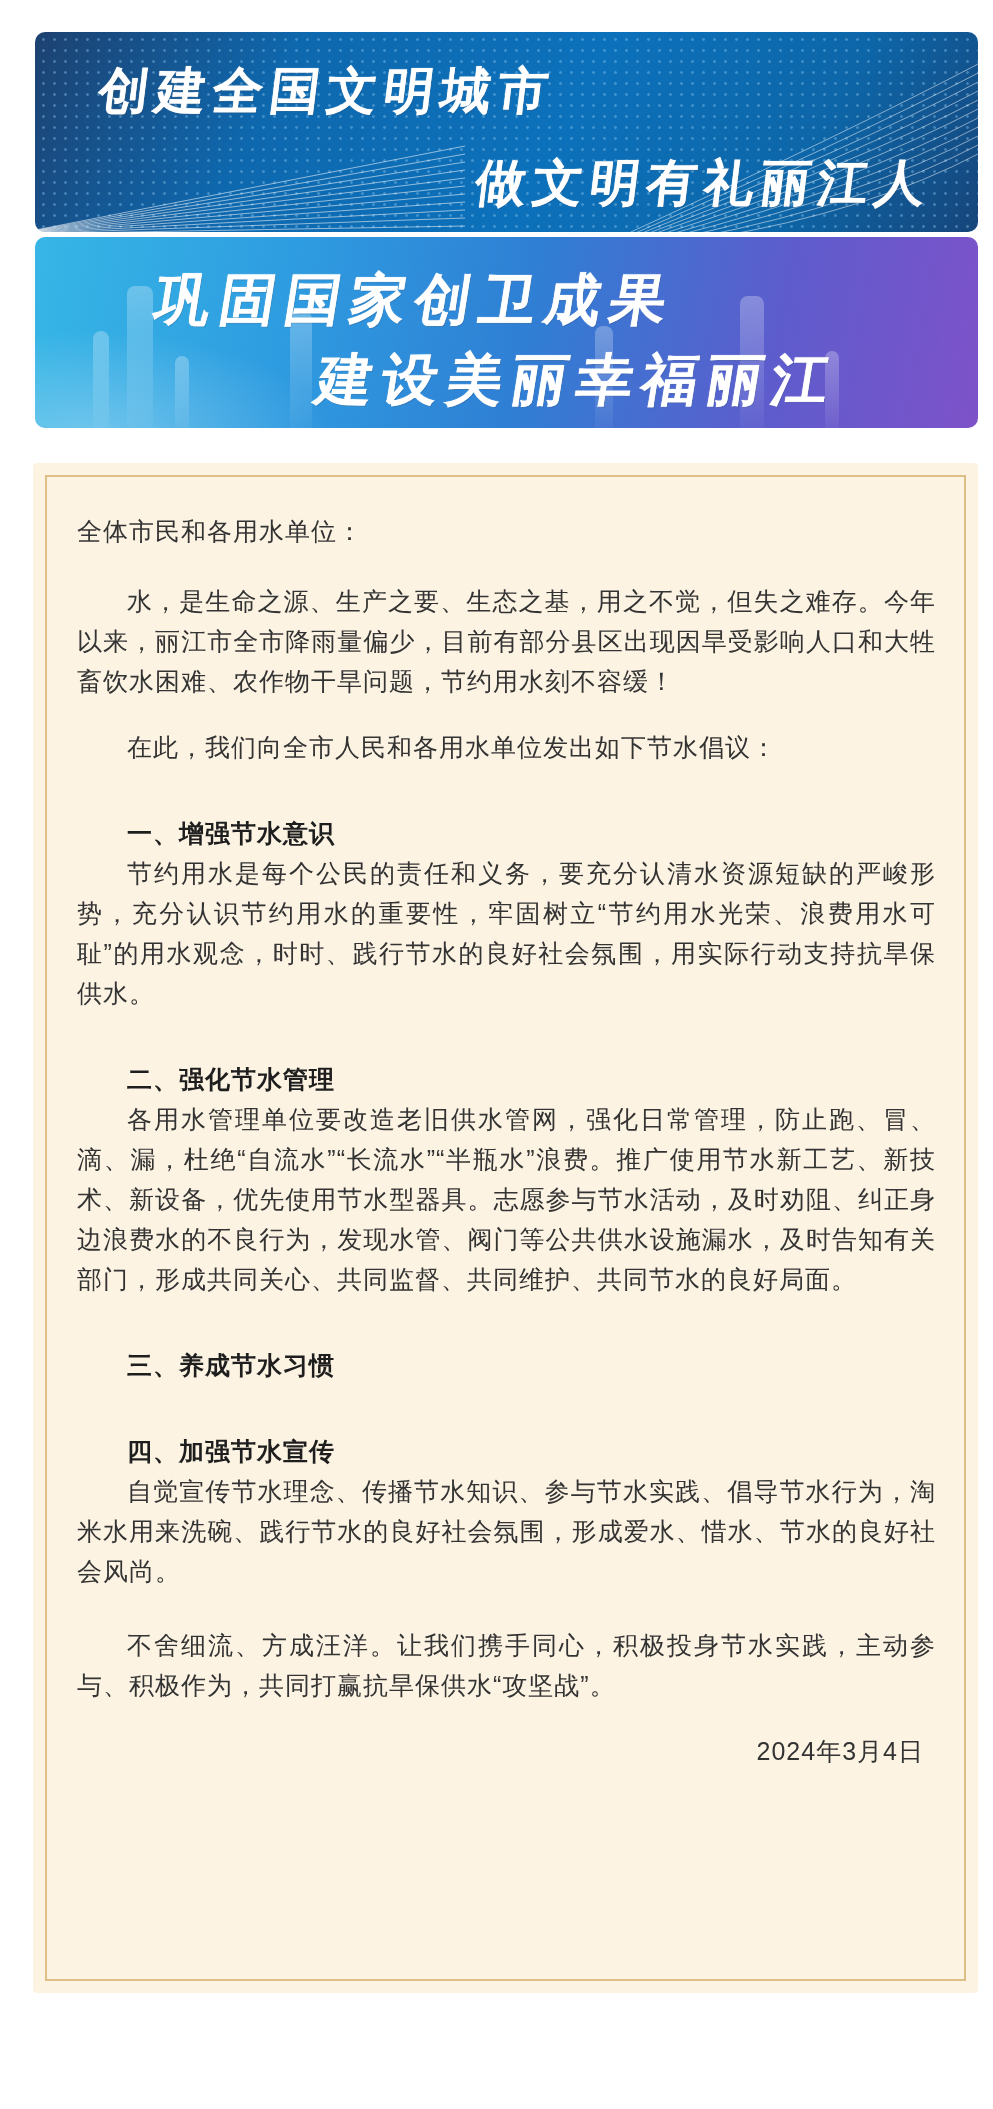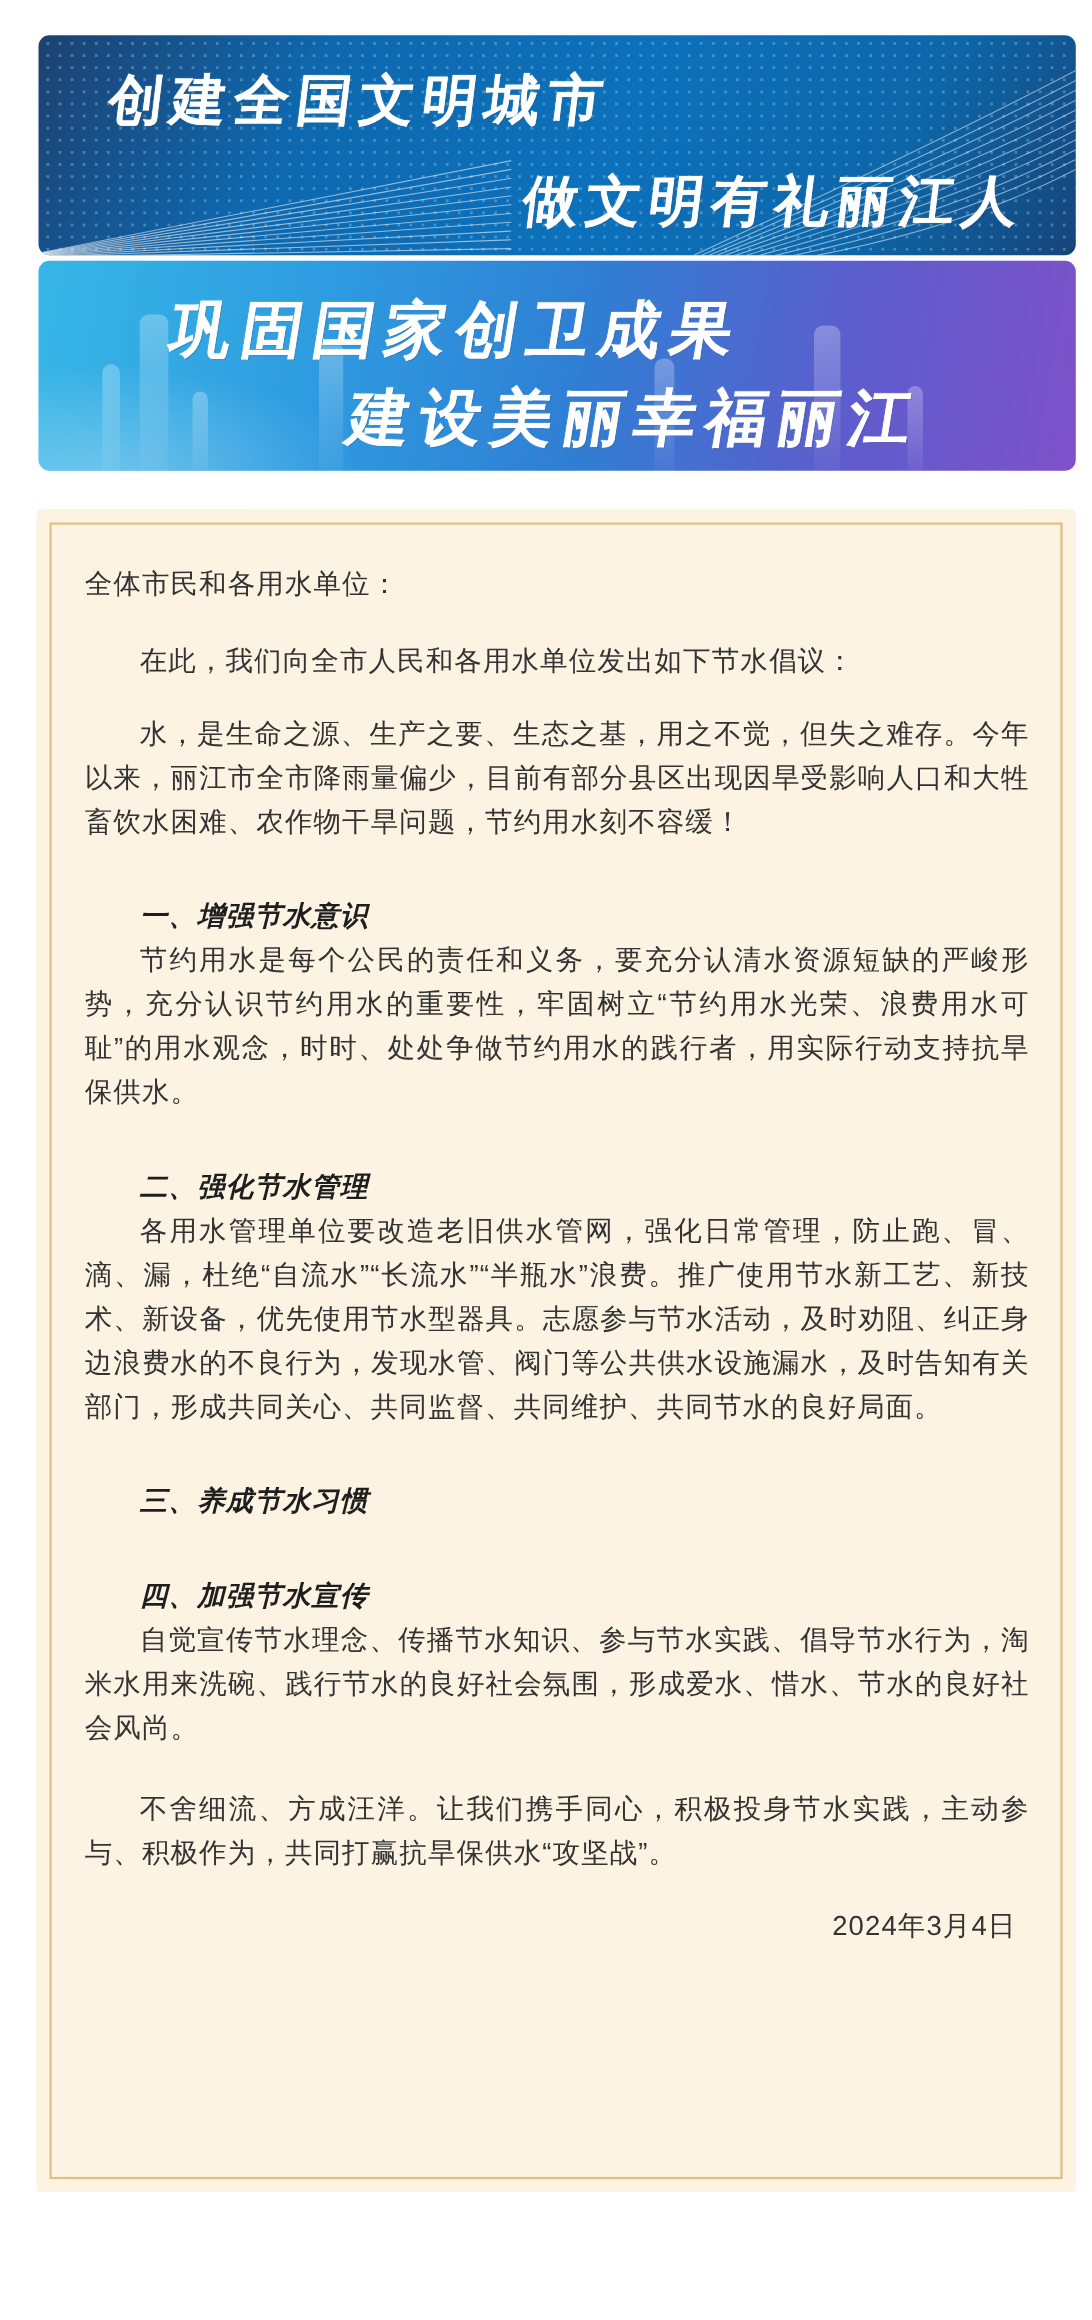--- a/index.html
+++ b/index.html
@@ -71,21 +71,21 @@
     padding:34px 28px 18px 30px;
     overflow:hidden;
     font-size:25px; line-height:40px; letter-spacing:1px;
     color:#333333;
     text-align:justify;
   }
   .doc-inner p { margin:0 0 26px; text-indent:2em; }
   .salutation  { margin:0 0 30px !important; text-indent:0 !important; }
   .sec-heading {
     margin:46px 0 0 !important;
-    font-weight:bold; color:#1e1e1e;font-style:italic;
+    font-weight:bold; color:#1e1e1e;
   }
   .sec-body { margin-top:0 !important; }
   .closing  { margin-top:34px !important; }
   .sig-org  { margin:16px 0 0 !important; text-indent:0 !important; text-align:right; padding-right:12px; }
   .sig-date { margin:0 !important; text-indent:0 !important; text-align:right; padding-right:12px; }
 </style>
 </head>
 <body>
 
 <div class="page">
@@ -137,26 +137,26 @@
     <div class="light-bar" style="left:790px; width:14px; height:85px;"></div>
     <div class="banner-line b2-line1">巩固国家创卫成果</div>
     <div class="banner-line b2-line2">建设美丽幸福丽江</div>
   </div>
 
   <div class="doc-card">
     <div class="doc-inner">
 
       <p class="salutation">全体市民和各用水单位：</p>
 
+      <p>水，是生命之源、生产之要、生态之基，用之不觉，但失之难存。今年以来，丽江市全市降雨量偏少，目前有部分县区出现因旱受影响人口和大牲畜饮水困难、农作物干旱问题，节约用水刻不容缓！</p>
+
       <p>在此，我们向全市人民和各用水单位发出如下节水倡议：</p>
 
-      <p>水，是生命之源、生产之要、生态之基，用之不觉，但失之难存。今年以来，丽江市全市降雨量偏少，目前有部分县区出现因旱受影响人口和大牲畜饮水困难、农作物干旱问题，节约用水刻不容缓！</p>
-
       <p class="sec-heading">一、增强节水意识</p>
-      <p class="sec-body">节约用水是每个公民的责任和义务，要充分认清水资源短缺的严峻形势，充分认识节约用水的重要性，牢固树立“节约用水光荣、浪费用水可耻”的用水观念，时时、处处争做节约用水的践行者，用实际行动支持抗旱保供水。</p>
+      <p class="sec-body">节约用水是每个公民的责任和义务，要充分认清水资源短缺的严峻形势，充分认识节约用水的重要性，牢固树立“节约用水光荣、浪费用水可耻”的用水观念，时时、践行节水的良好社会氛围，用实际行动支持抗旱保供水。</p>
 
       <p class="sec-heading">二、强化节水管理</p>
       <p class="sec-body">各用水管理单位要改造老旧供水管网，强化日常管理，防止跑、冒、滴、漏，杜绝“自流水”“长流水”“半瓶水”浪费。推广使用节水新工艺、新技术、新设备，优先使用节水型器具。志愿参与节水活动，及时劝阻、纠正身边浪费水的不良行为，发现水管、阀门等公共供水设施漏水，及时告知有关部门，形成共同关心、共同监督、共同维护、共同节水的良好局面。</p>
 
       <p class="sec-heading">三、养成节水习惯</p>
 
       <p class="sec-heading">四、加强节水宣传</p>
       <p class="sec-body">自觉宣传节水理念、传播节水知识、参与节水实践、倡导节水行为，淘米水用来洗碗、践行节水的良好社会氛围，形成爱水、惜水、节水的良好社会风尚。</p>
 
       <p class="closing">不舍细流、方成汪洋。让我们携手同心，积极投身节水实践，主动参与、积极作为，共同打赢抗旱保供水“攻坚战”。</p>

